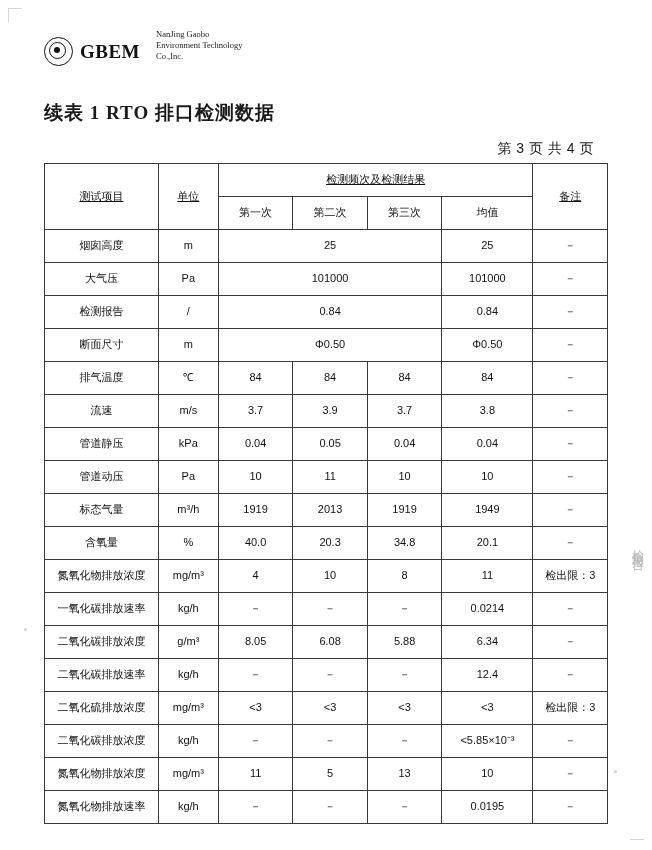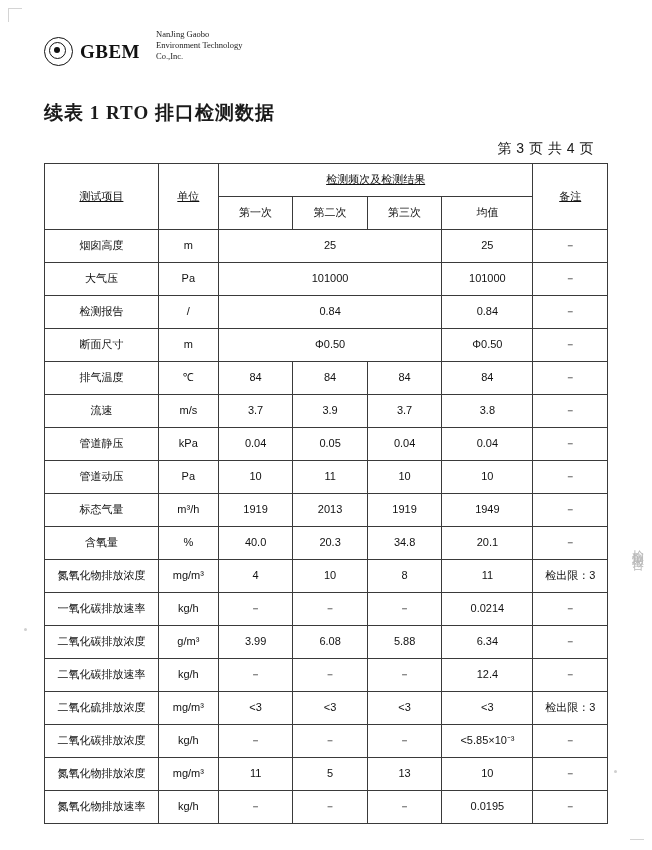--- a/index.html
+++ b/index.html
@@ -288,21 +288,21 @@
           <td class="unit-sm">kg/h</td>
           <td>－</td>
           <td>－</td>
           <td>－</td>
           <td>0.0214</td>
           <td class="note-cell">－</td>
         </tr>
         <tr>
           <td>二氧化碳排放浓度</td>
           <td class="unit-sm">g/m³</td>
-          <td>3.99</td>
+          <td>8.05</td>
           <td>6.08</td>
           <td>5.88</td>
           <td>6.34</td>
           <td class="note-cell">－</td>
         </tr>
         <tr>
           <td>二氧化碳排放速率</td>
           <td class="unit-sm">kg/h</td>
           <td>－</td>
           <td>－</td>

